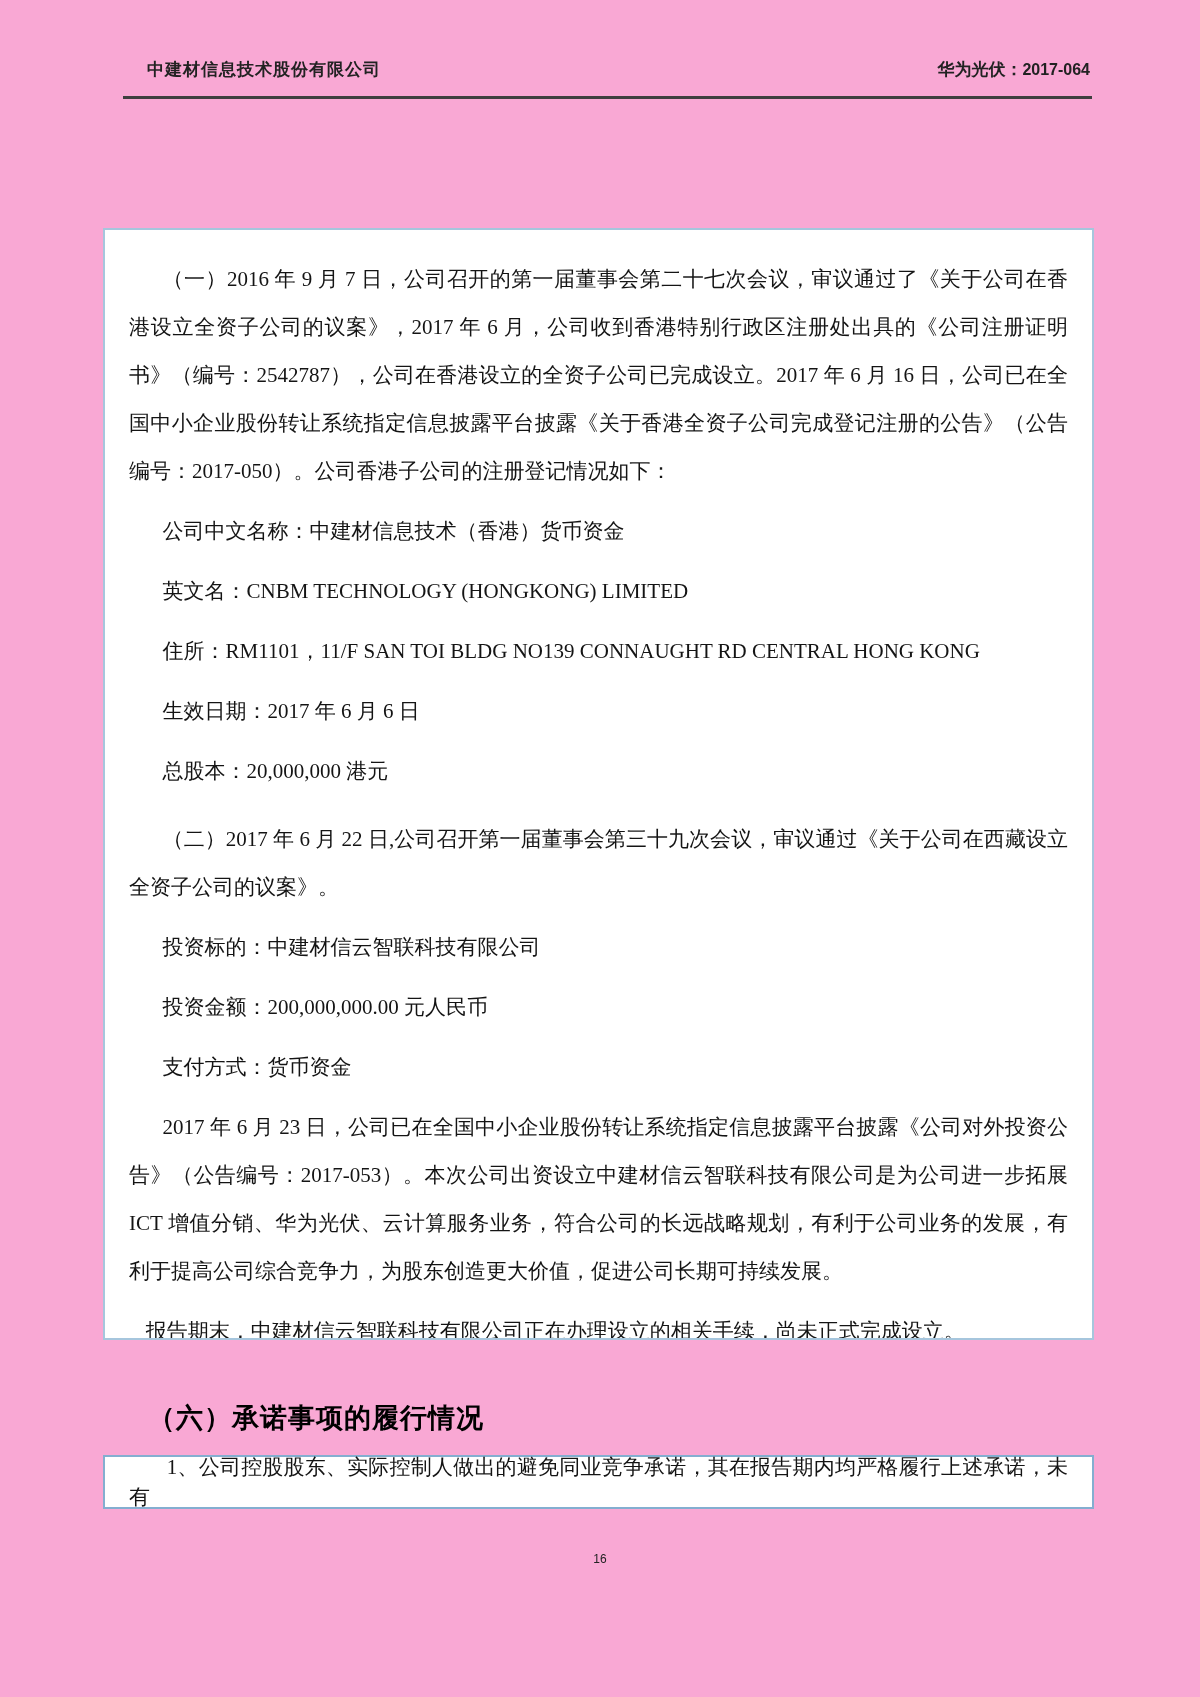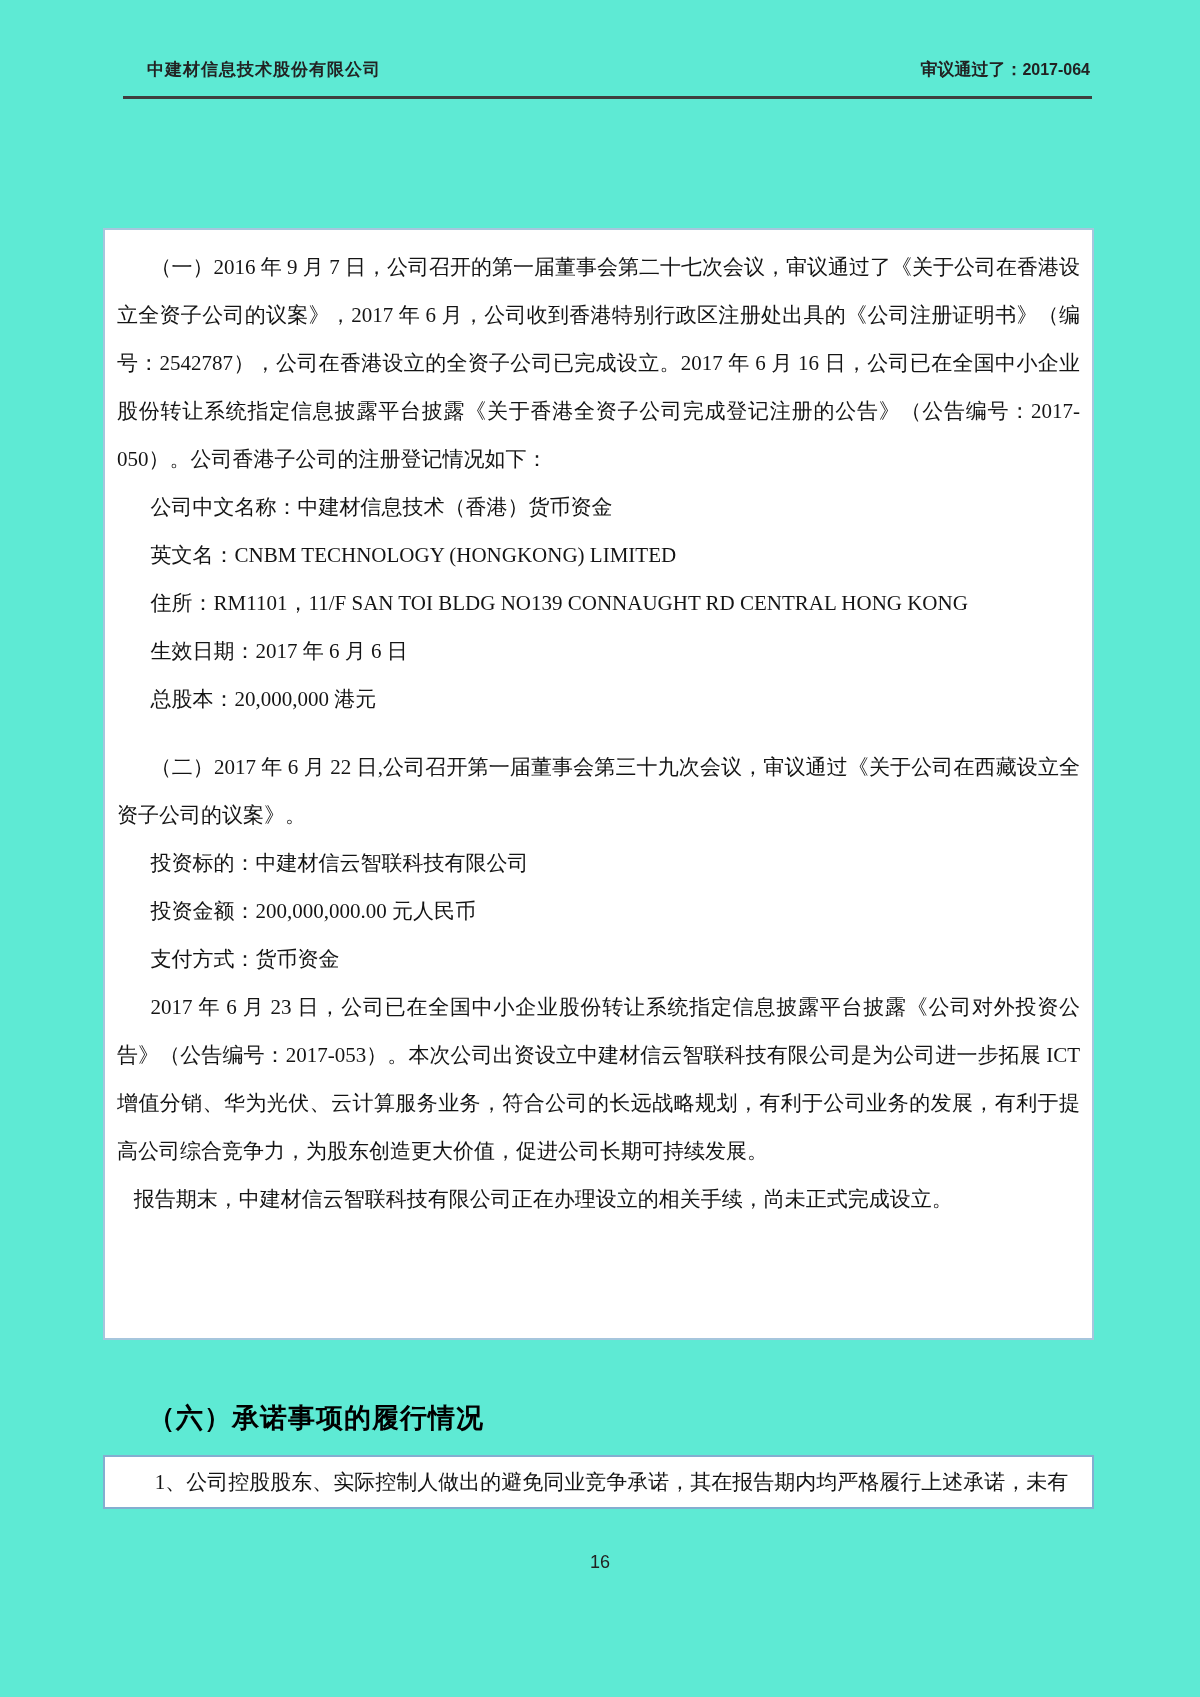--- a/index.html
+++ b/index.html
@@ -1,21 +1,21 @@
 <!DOCTYPE html>
 <html><head>
 <meta charset="utf-8">
 <style>
   html,body { margin:0; padding:0; background:#e8e8e8; }
   .page {
     position: relative;
     width: 1200px;
     height: 1697px;
     margin: 0 auto;
-    background: #5eead4;
+    background: #f9a8d4;
     font-family: "Liberation Serif", "DejaVu Serif", serif;
     color: #151515;
     overflow: hidden;
   }
 
   
   .doc-header {
     position: absolute;
     top: 58px; left: 147px; right: 110px;
     display: flex;
@@ -59,52 +59,52 @@
   }
   #box1 { top: 228px; height: 1112px; padding: 13px 12px 0 12px; overflow: hidden; }
   #box2 {
     top: 1455px; height: 54px;
     border-color: #84aed0;
     display: flex; align-items: center;
     padding: 0 12px;
   }
 
   .blk {
-    margin: 0;
+    margin: 12px;
     font-size: 21px;
     line-height: 48px;
     text-align: justify;
     text-justify: inter-ideograph;
     color: #141414;
   }
   .blk.para { text-indent: 1.6em; }
   .blk.item { text-indent: 1.6em; text-align: left; }
   .blk.para-small { text-indent: 0.8em; }
   .blk.gap-top { margin-top: 20px; }
 
   #box2 .blk { line-height: 30px; text-indent: 1.8em; width: 100%; }
 
   
   .page-number {
     position: absolute;
     top: 1552px; left: 0; right: 0;
     text-align: center;
-    font-size: 18px;
+    font-size: 12px;
     color: #222;
     font-family: "Liberation Sans","DejaVu Sans",sans-serif;
   }
 </style>
 </head>
 <body>
 
 <div class="page">
 
   <div class="doc-header">
     <span class="company">中建材信息技术股份有限公司</span>
-    <span class="notice"><span>审议通过了：</span><b>2017-064</b></span>
+    <span class="notice"><span>华为光伏：</span><b>2017-064</b></span>
   </div>
   <div class="header-rule"></div>
 
 
   <div class="text-box" id="box1">
       <p class="blk para">（一）2016 年 9 月 7 日，公司召开的第一届董事会第二十七次会议，审议通过了《关于公司在香港设立全资子公司的议案》，2017 年 6 月，公司收到香港特别行政区注册处出具的《公司注册证明书》（编号：2542787），公司在香港设立的全资子公司已完成设立。2017 年 6 月 16 日，公司已在全国中小企业股份转让系统指定信息披露平台披露《关于香港全资子公司完成登记注册的公告》（公告编号：2017-050）。公司香港子公司的注册登记情况如下：</p>
       <p class="blk item">公司中文名称：中建材信息技术（香港）货币资金</p>
       <p class="blk item">英文名：CNBM TECHNOLOGY (HONGKONG) LIMITED</p>
       <p class="blk item">住所：RM1101，11/F SAN TOI BLDG NO139 CONNAUGHT RD CENTRAL HONG KONG</p>
       <p class="blk item">生效日期：2017 年 6 月 6 日</p>

